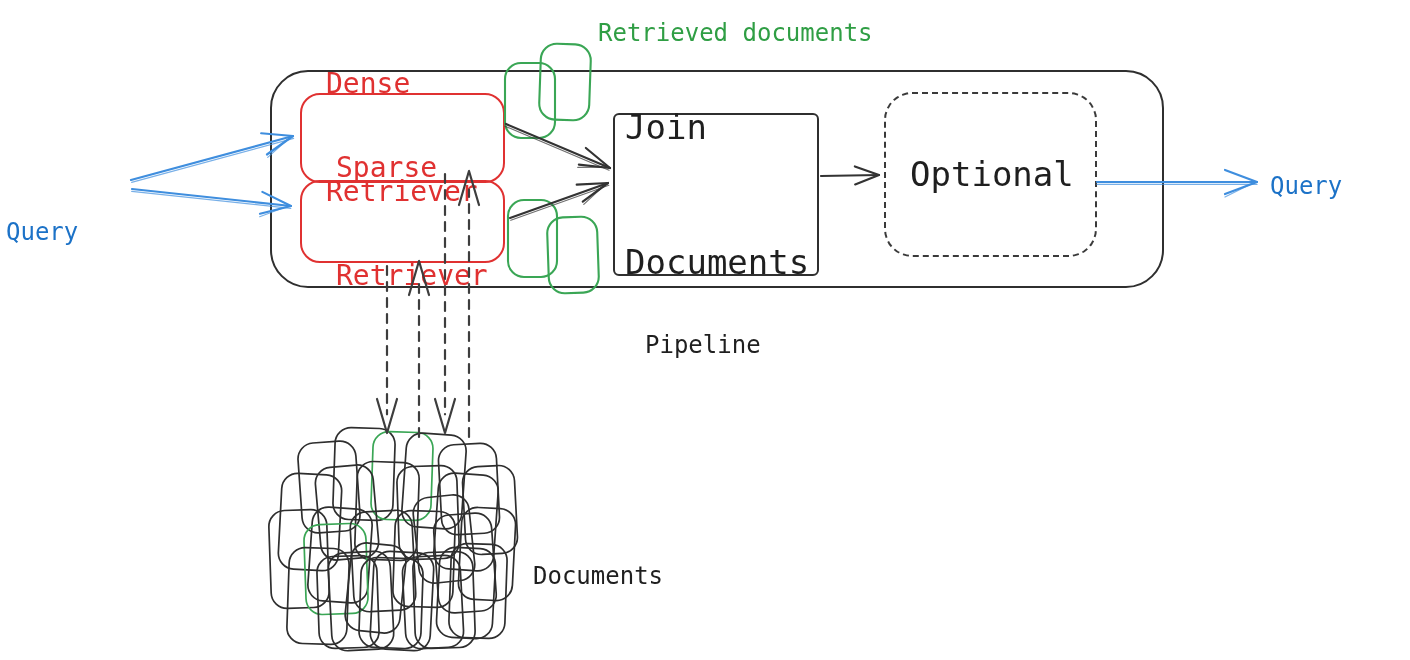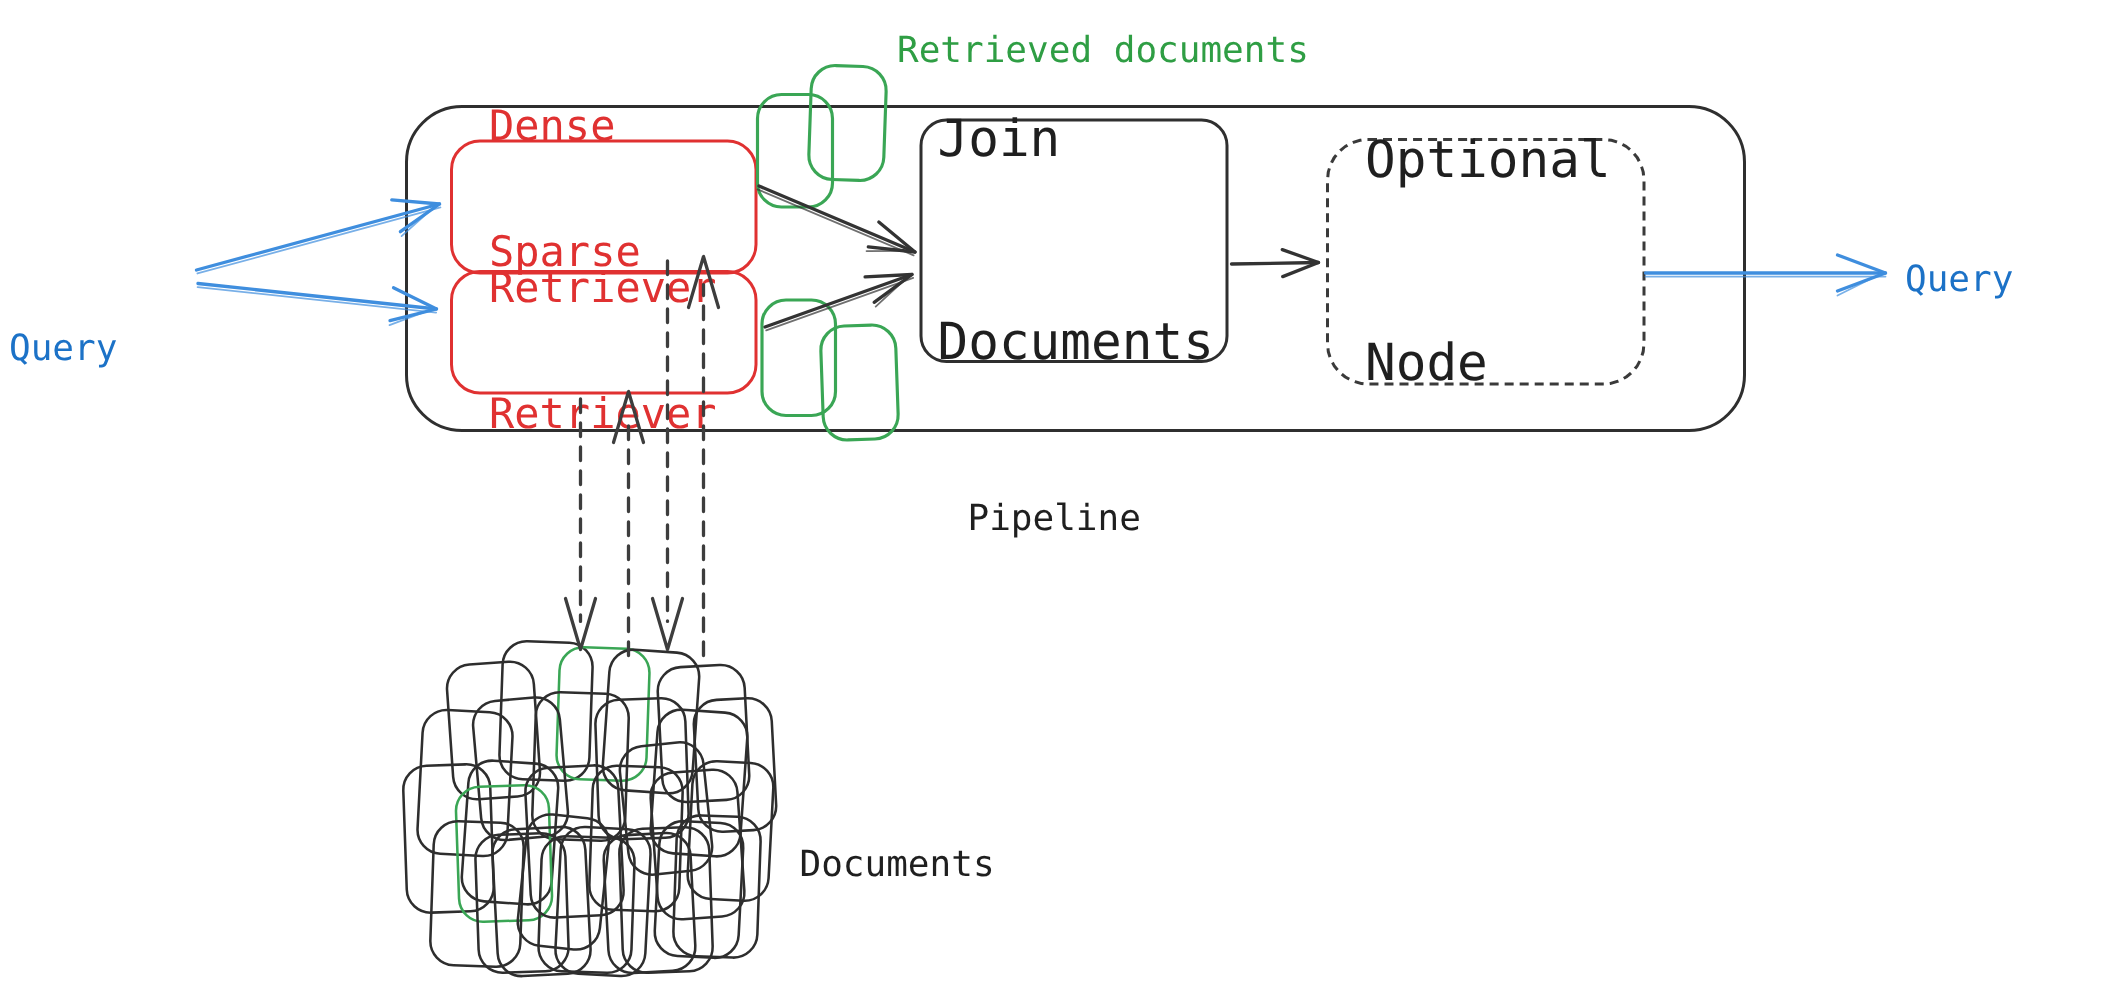--- a/index.html
+++ b/index.html
@@ -33,31 +33,31 @@
     left:270px;top:70px;width:894px;height:218px;
     border:2.4px solid #2f2f2f;border-radius:38px;
     z-index:1;
   }
   #dense-box{
     left:300px;top:93px;width:205px;height:90px;
     border:2px solid var(--red,#e03131);border-radius:20px;
   }
   #sparse-box{
     left:300px;top:180px;width:205px;height:83px;
-    border:2px solid var(--red,#e03131);border-radius:20px;
+    border:2px solid var(--red,#e03131);border-radius:20px;padding-left:10px;
   }
   .retriever-text{
     padding-left:24px;
     font-size:28px;line-height:36px;
     color:var(--red,#e03131);
     white-space:pre;
   }
   #join-box{
-    left:613px;top:79px;width:206px;height:163px;
-    border:2.4px solid #2f2f2f;border-radius:18px;
+    left:613px;top:113px;width:206px;height:163px;
+    border:2.4px solid #2f2f2f;border-radius:6px;
   }
   #optional-box{
     left:884px;top:92px;width:213px;height:165px;
     border:2.4px dashed #3a3a3a;border-radius:28px;justify-content:center;
   }
   .node-text{
     padding-left:10px;
     font-size:34px;line-height:45px;
     color:var(--ink,#1f1f1f);
     white-space:pre;
@@ -91,21 +91,20 @@
   <div class="node" id="join-box">
     <div class="node-text">
       <div>Join</div>
       <div>Documents</div>
     </div>
   </div>
 
   <div class="node" id="optional-box">
     <div class="node-text">
       <div>Optional</div>
-      <div>Node</div>
     </div>
   </div>
 
   <svg id="diagram-svg" viewBox="0 0 1410 660" xmlns="http://www.w3.org/2000/svg">
       <rect x="300" y="442" width="58" height="90" rx="16" ry="16" fill="none" stroke="#2e2e2e" stroke-width="1.7" transform="rotate(-4 329 487)"></rect>
       <rect x="334" y="428" width="60" height="92" rx="16" ry="16" fill="none" stroke="#2e2e2e" stroke-width="1.7" transform="rotate(2 364 474)"></rect>
       <rect x="372" y="432" width="60" height="88" rx="16" ry="16" fill="none" stroke="#3aa655" stroke-width="1.7" transform="rotate(2 402 476)"></rect>
       <rect x="404" y="434" width="60" height="94" rx="16" ry="16" fill="none" stroke="#2e2e2e" stroke-width="1.7" transform="rotate(4 434 481)"></rect>
       <rect x="440" y="444" width="58" height="90" rx="16" ry="16" fill="none" stroke="#2e2e2e" stroke-width="1.7" transform="rotate(-3 469 489)"></rect>
       <rect x="280" y="474" width="60" height="96" rx="16" ry="16" fill="none" stroke="#2e2e2e" stroke-width="1.7" transform="rotate(3 310 522)"></rect>

